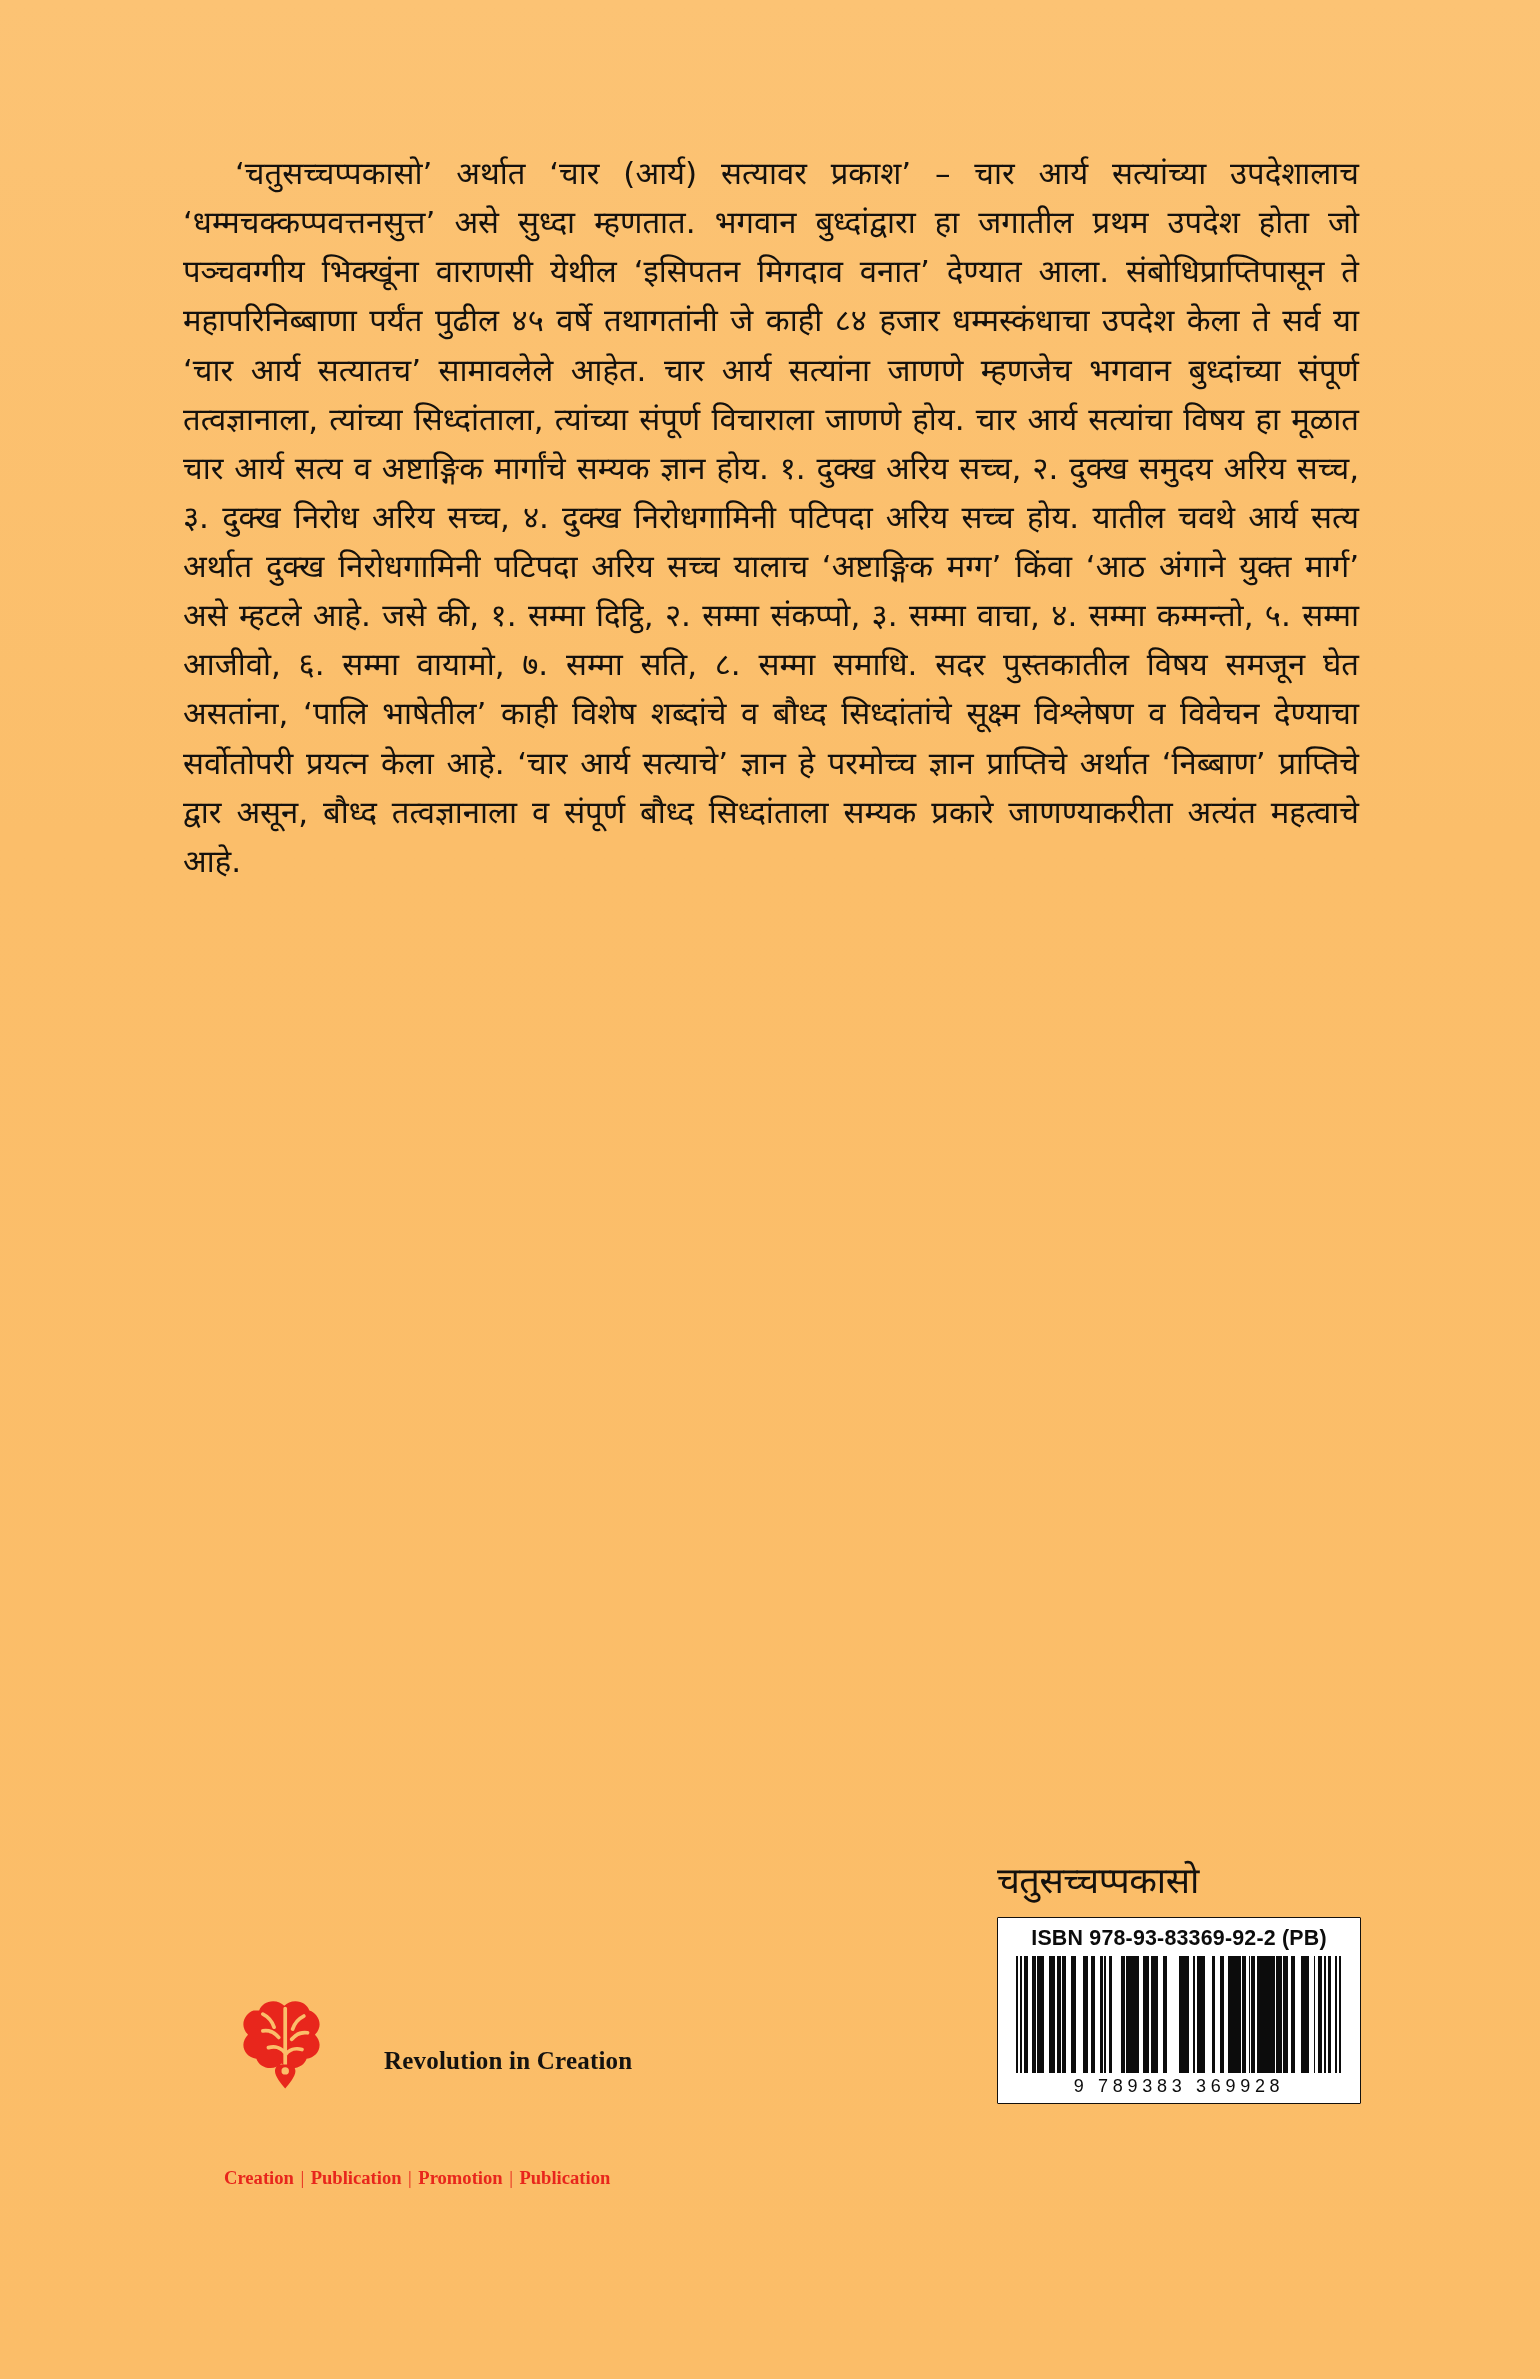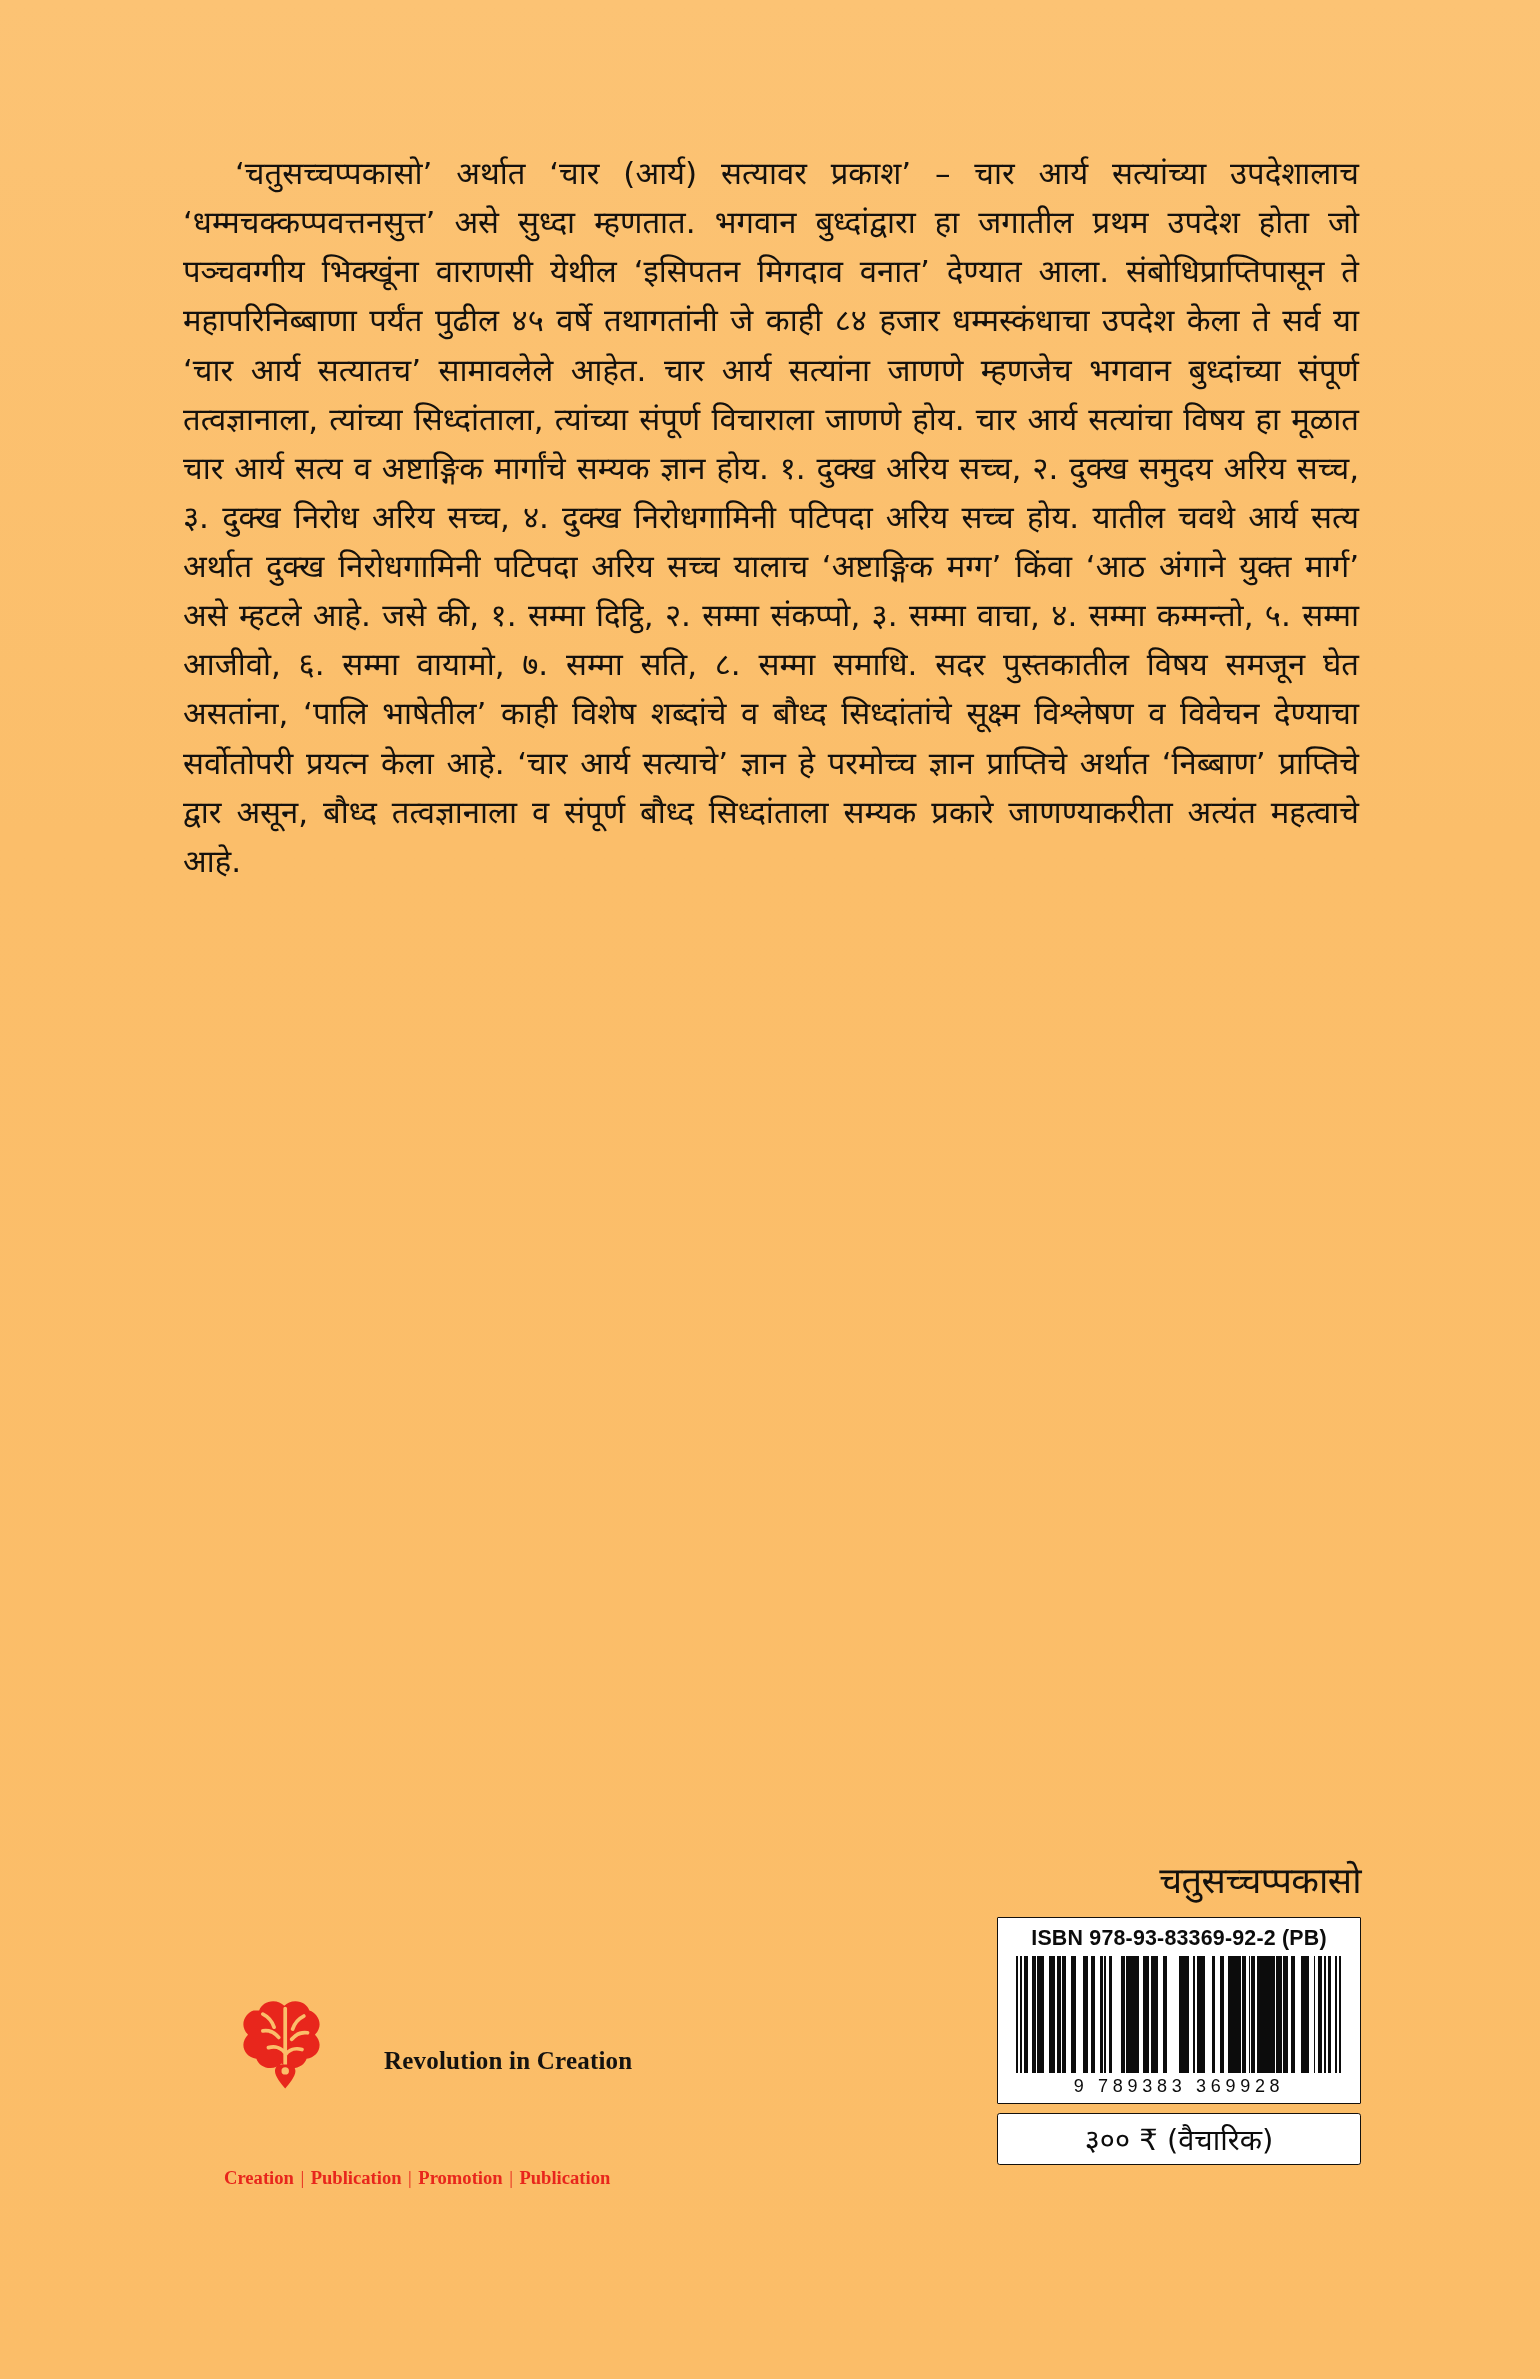--- a/index.html
+++ b/index.html
@@ -99,21 +99,21 @@
     position: absolute;
     left: 997px;
     top: 1855px;
     width: 364px;
   }
   .pali-title {
     font-family: "DejaVu Sans", sans-serif;
     font-size: 36px;
     font-weight: 500;
     color: #14110d;
-    text-align: right;
+    text-align: left;
     letter-spacing: -0.5px;
     white-space: nowrap;
   }
   .barcode-card {
     margin-top: 13px;
     background: #ffffff;
     border: 1.9px solid #14110d;
     border-radius: 1px;
     padding: 7.5px 9.3px 5.6px 9.3px;
     box-sizing: border-box;
@@ -340,19 +340,16 @@
           <i style="width: 2.8px;"></i>
           <i class="sp" style="width: 3.7px;"></i>
           <i style="width: 1.9px;"></i>
           <i class="sp" style="width: 1.9px;"></i>
           <i style="width: 1.9px;"></i>
         </div>
 
       <div class="barcode-digits">9 789383 369928</div>
     </div>
 
-    <div class="price-card">
-      <div class="price-text">३०० ₹ (वैचारिक)</div>
-    </div>
   </div>
 
 </div>
 
 
 </body></html>

